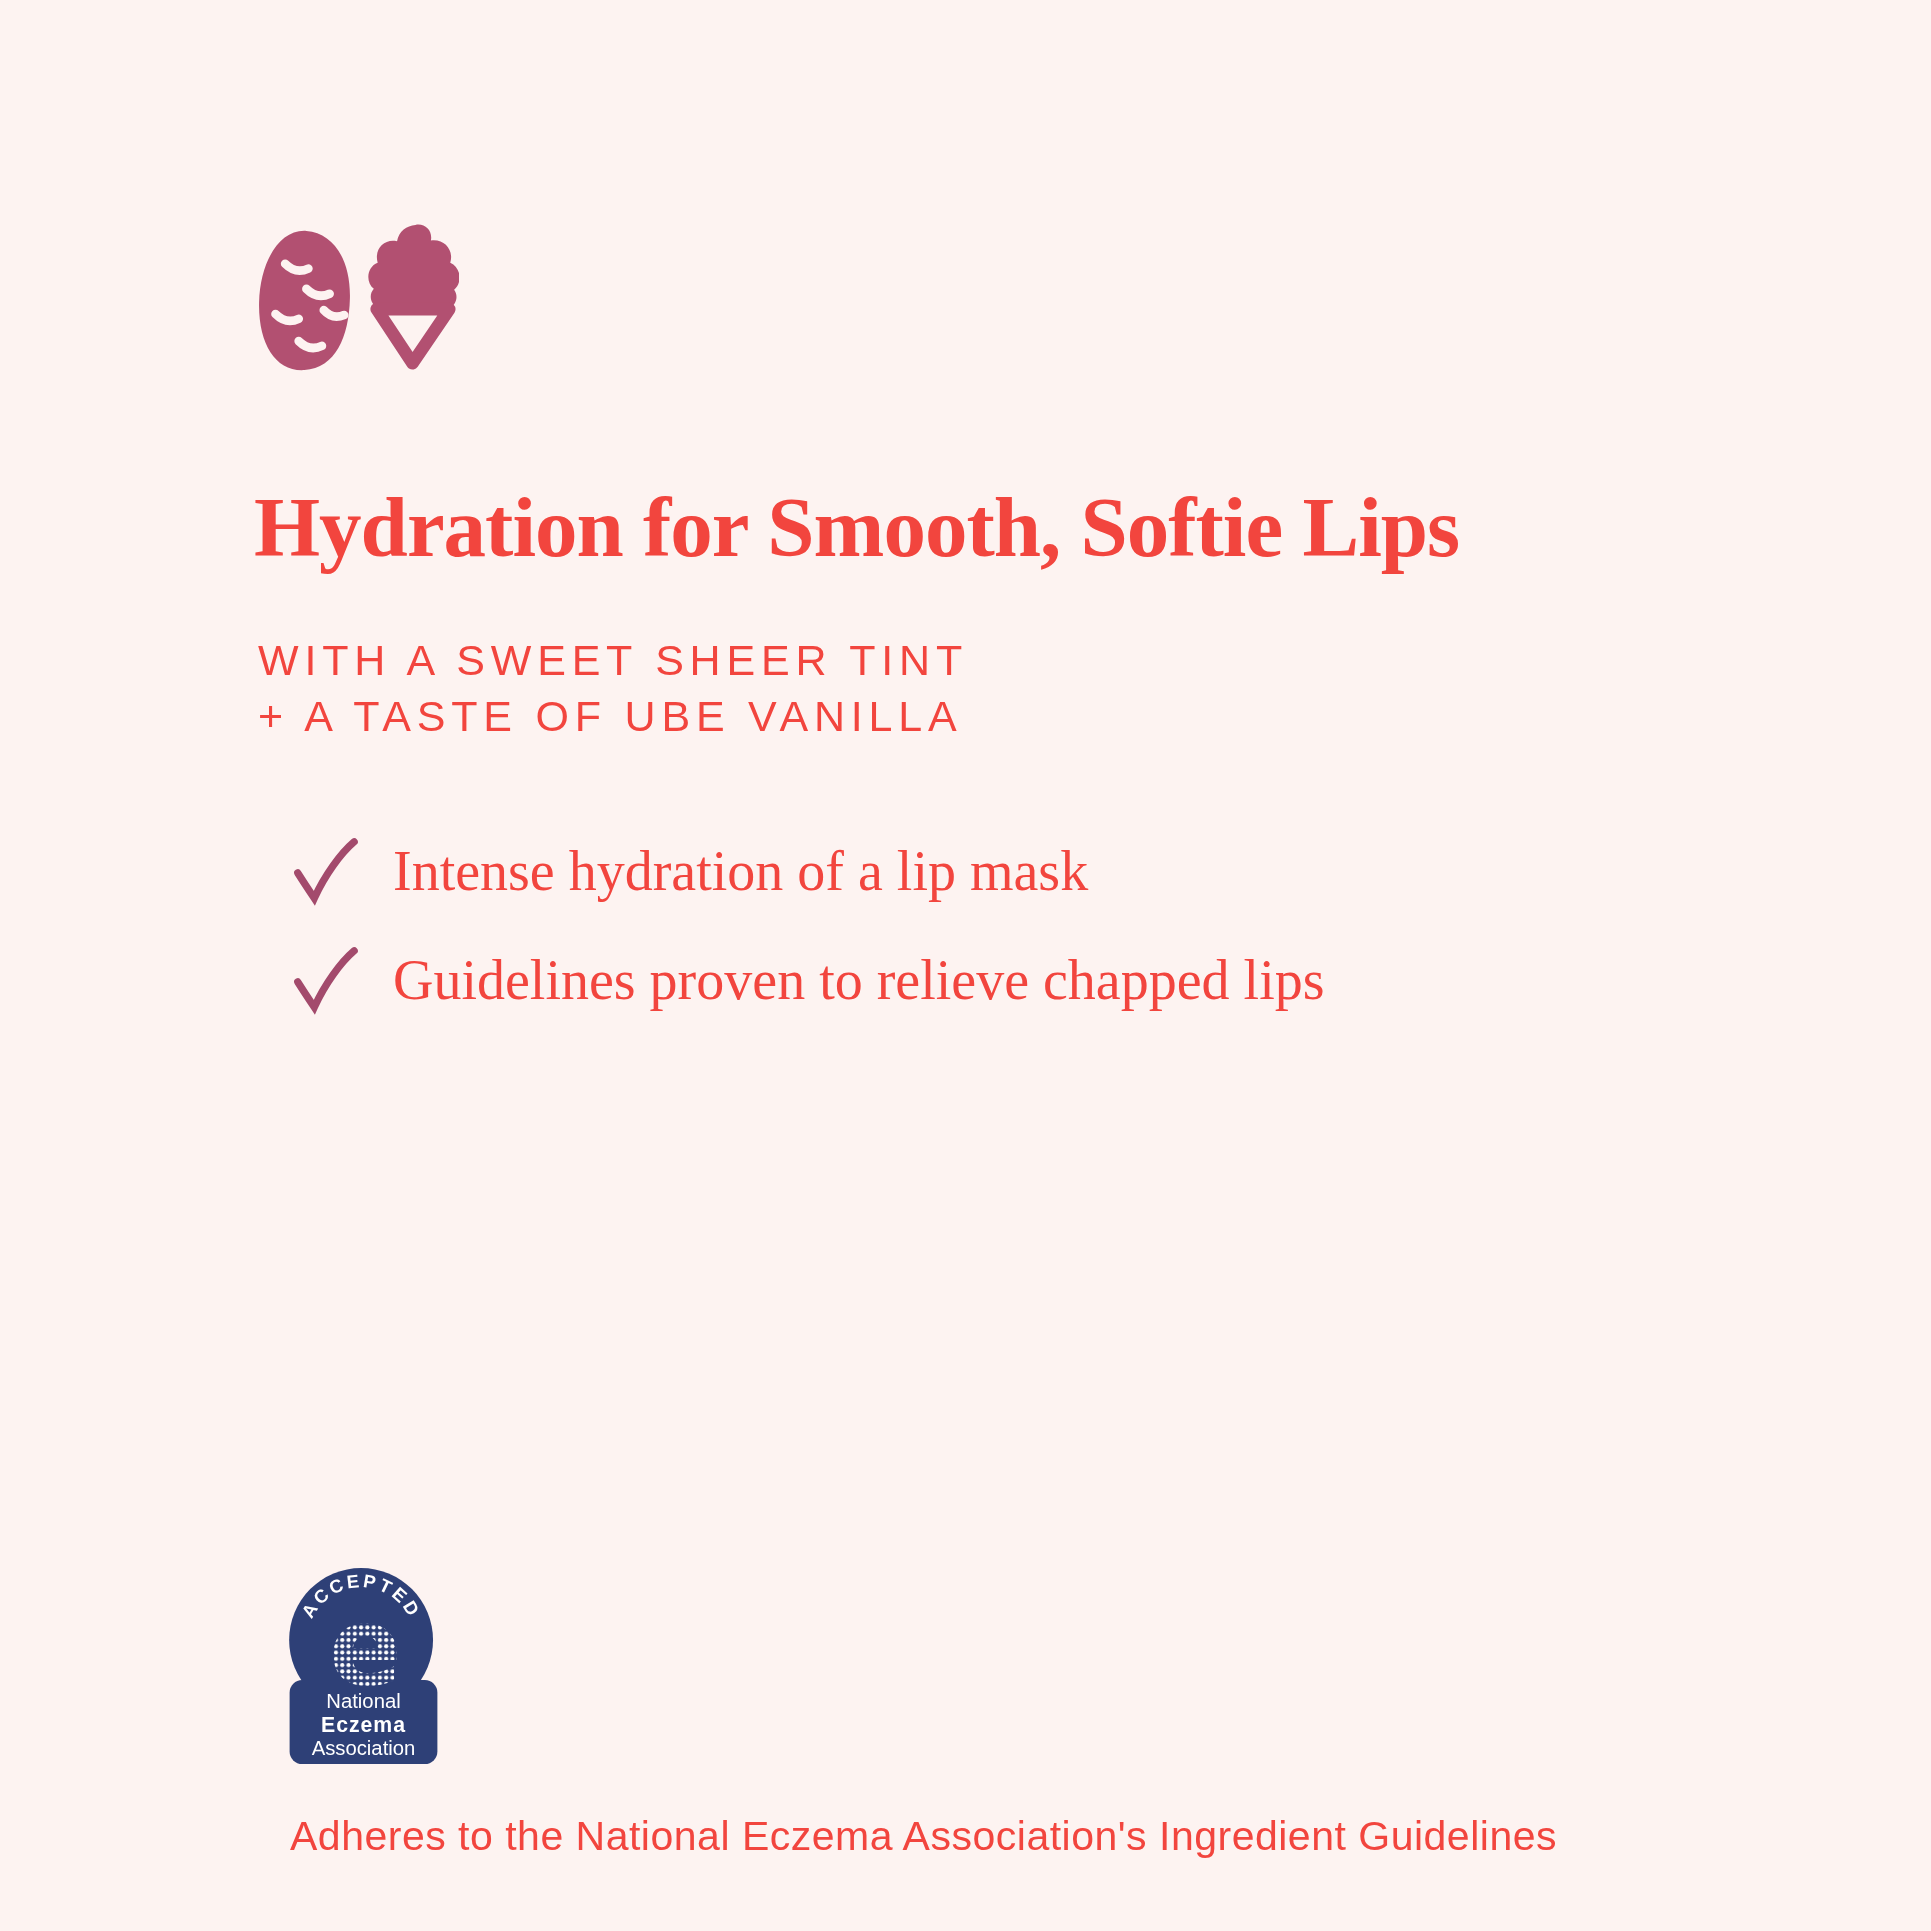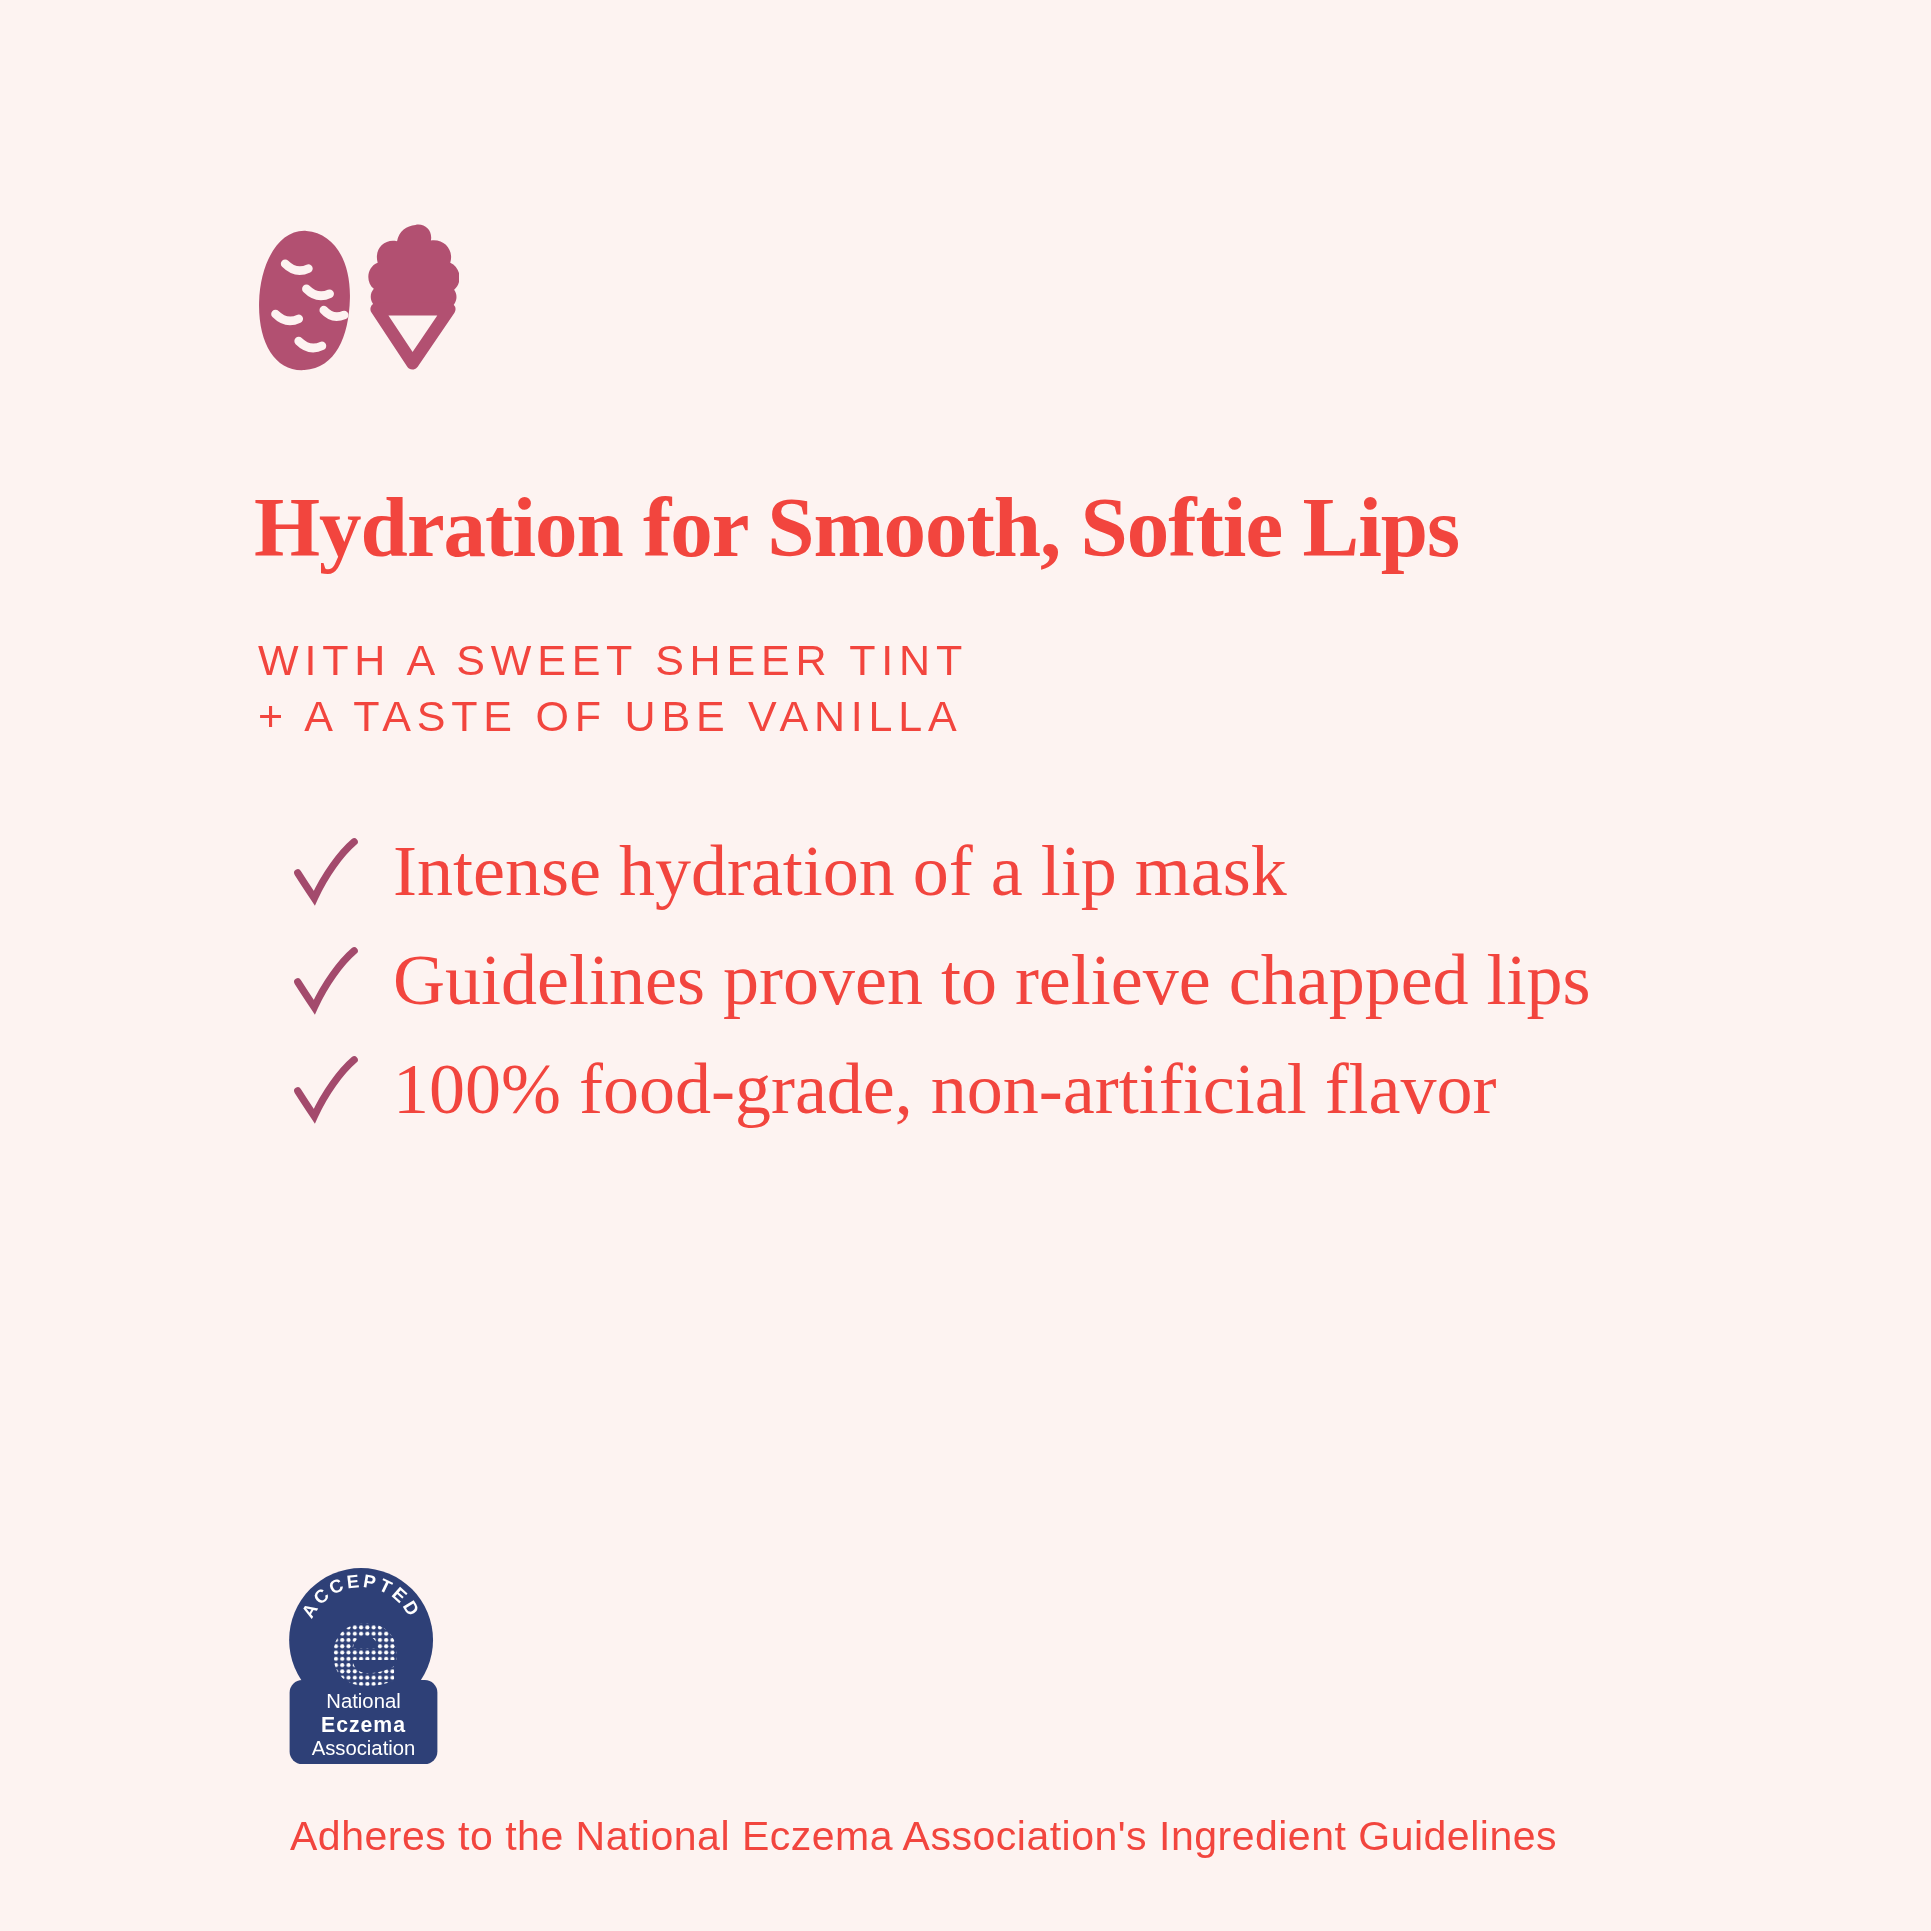--- a/index.html
+++ b/index.html
@@ -61,21 +61,21 @@
     margin-bottom: 39px;
   }
   .benefit-row .check {
     width: 70px;
     height: 70px;
     flex: 0 0 auto;
     margin-right: 33px;
   }
   .benefit-label {
     font-family: "Liberation Serif", serif;
-    font-size: 72px;
+    font-size: 56px;
     line-height: 70px;
     color: #f2453e;
     white-space: nowrap;
   }
 
   
   .claims {
     position: absolute;
     left: 290px;
     top: 1305px;
@@ -143,26 +143,20 @@
         <path fill="none" stroke="#a34a6c" stroke-width="7.5" stroke-linecap="round" d="M8,38 C15,49 21,58 25,64 C36,40 52,18 66,6"></path>
       </svg>
       <span class="benefit-label">Intense hydration of a lip mask</span>
     </div>
     <div class="benefit-row">
       <svg class="check" viewBox="0 0 72 72">
         <path fill="none" stroke="#a34a6c" stroke-width="7.5" stroke-linecap="round" d="M8,38 C15,49 21,58 25,64 C36,40 52,18 66,6"></path>
       </svg>
       <span class="benefit-label">Guidelines proven to relieve chapped lips</span>
     </div>
-    <div class="benefit-row">
-      <svg class="check" viewBox="0 0 72 72">
-        <path fill="none" stroke="#a34a6c" stroke-width="7.5" stroke-linecap="round" d="M8,38 C15,49 21,58 25,64 C36,40 52,18 66,6"></path>
-      </svg>
-      <span class="benefit-label">100% food-grade, non-artificial flavor</span>
-    </div>
   </div>
 
   <div class="claims">
   </div>
 
   <svg class="nea-seal" viewBox="0 0 154 205">
     <defs>
       <pattern id="dots" width="6.5" height="6.5" patternUnits="userSpaceOnUse">
         <circle cx="3" cy="3" r="2.1" fill="#ffffff"></circle>
       </pattern>

